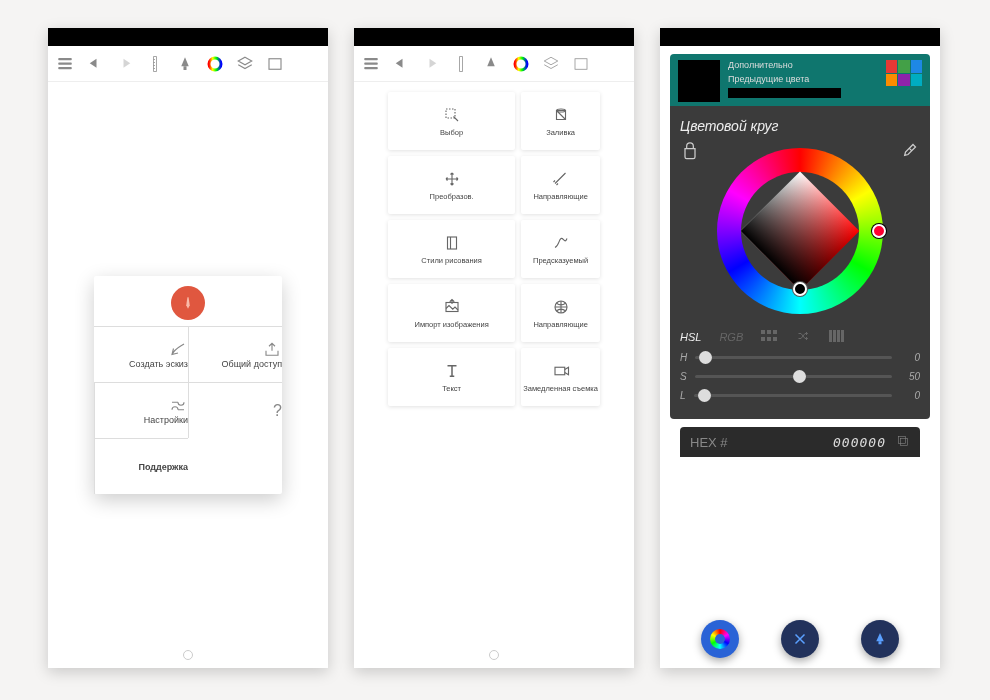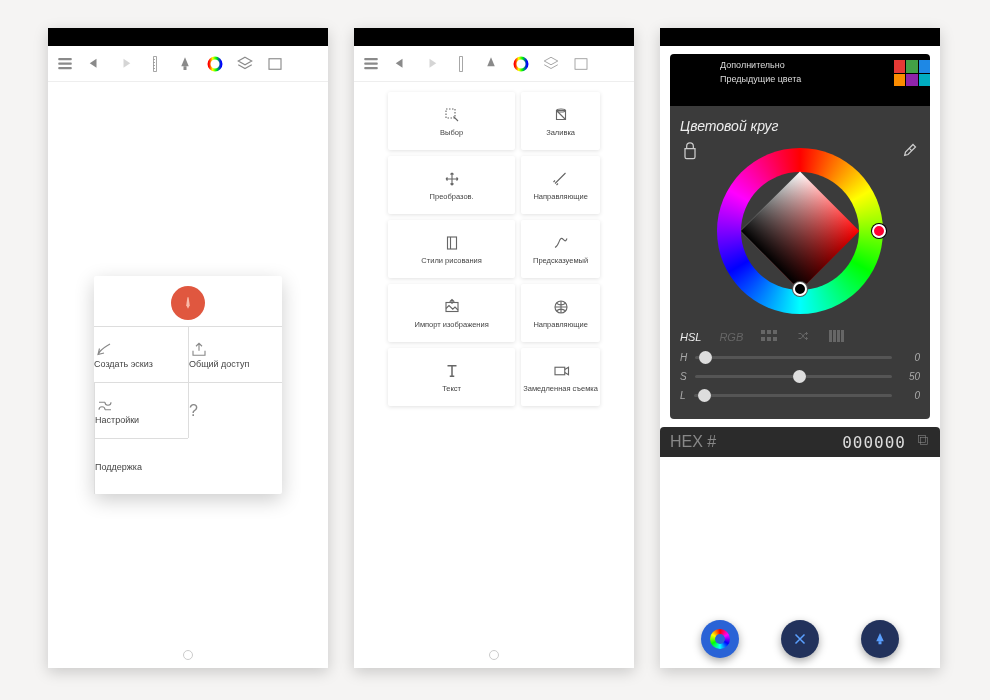--- a/index.html
+++ b/index.html
@@ -22,44 +22,44 @@
   
   .menu { position:absolute; top:248px; left:50%;
     transform:translateX(-50%); width:188px; background:var(--card);
     border-radius:2px; box-shadow:0 6px 20px rgba(0,0,0,.2); }
   .avatar { width:34px; height:34px; border-radius:50%;
     background:#e0573f; margin:10px auto 6px;
     display:flex; align-items:center; justify-content:center; }
   .avatar svg { width:14px; height:18px; fill:#f9b9a8; }
   .grid2 { display:grid; grid-template-columns:1fr 1fr; }
   .cell { height:56px; border-top:1px solid var(--border);
-    display:flex; flex-direction:column; align-items:flex-start;
+    display:flex; flex-direction:column; align-items:flex-end;
     justify-content:center; font-size:9px; color:var(--txt); gap:0; }
   .cell+.cell { border-left:1px solid var(--border); }
   .cell svg { width:20px; height:18px; stroke:#888; fill:none;
     stroke-width:1.5; }
-  .cellhalf { border-left:1px solid var(--border); }
+  .cellhalf { border-left:1px solid var(--border);font-weight:bold; }
   
   .tools { position:absolute; top:64px; left:50%;
     transform:translateX(-50%); width:212px;
     display:grid; grid-template-columns:repeat(1,1fr); gap:6px; }
   .tool { height:58px; background:#fff;
     box-shadow:0 1px 4px rgba(0,0,0,.12); border-radius:2px;
     display:flex; flex-direction:column; align-items:center;
     justify-content:center; font-size:7.5px; color:var(--txt);
     text-align:center; padding:2px; gap:4px; }
   .tool svg { width:20px; height:18px; stroke:#666; fill:none;
     stroke-width:1.5; }
   .tool.center { grid-column:2; }
   
   .dark { position:absolute; top:18px; left:0; right:0; bottom:0;
     background:#fff; }
-  .hdr { margin:8px 10px 0; height:52px; background:#000000;
+  .hdr { margin:8px 10px 0; height:52px; background:#0f766e;
     border-radius:4px 4px 0 0; display:flex; align-items:flex-start;
-    padding:6px 0; gap:8px; }
+    padding:6px 8px; gap:8px; }
   .sw { width:42px; height:42px; background:#000; }
   .hdrtxt { flex:1; font-size:9px; color:#ddd;
     display:flex; flex-direction:column; gap:4px; }
   .hdrtxt .strip { height:10px; background:#000;
     width:75%; }
   .pal { width:36px; height:26px;
     display:grid; grid-template-columns:repeat(3,1fr);
     grid-template-rows:repeat(2,1fr); gap:1px; }
   .pal span { display:block; width:100%; height:100%; }
   .body2 { margin:0 10px 8px; padding:10px; background:#3b3b3b;
@@ -88,25 +88,25 @@
   .tabs { display:flex; gap:18px; margin:10px 0 8px;
     font-size:11px; color:#666; align-items:center; }
   .tabs .on { color:#eee; }
   .lbl { color:#aaa; font-size:10px; display:flex;
     align-items:center; gap:8px; margin:8px 0; }
   .lbl .val { margin-left:auto; width:20px; text-align:right; }
   .sldr { flex:1; height:3px; background:#555; position:relative;
     border-radius:2px; }
   .sldr i { position:absolute; top:-5px; width:13px; height:13px;
     border-radius:50%; background:#ddd; }
-  .hexrow { margin:6px 0 0; height:30px; background:#2b2b2b;
+  .hexrow { margin:6px 20px 0; height:30px; background:#2b2b2b;
     border-radius:4px 4px 0 0; display:flex; align-items:center;
-    padding:0 10px; color:#888; font-size:16px; gap:10px; }
+    padding:0 10px; color:#888; font-size:13px; gap:10px; }
   .hexval { margin-left:auto; color:#ddd;
-    font-family:monospace; letter-spacing:1px; }
+    font-family:monospace; letter-spacing:1px;font-style:italic; }
   .fabs { position:absolute; bottom:10px; left:0; right:0;
     display:flex; justify-content:center; gap:42px; }
   .fab { width:38px; height:38px; border-radius:50%;
     box-shadow:0 3px 8px rgba(0,0,0,.35);
     display:flex; align-items:center; justify-content:center; }
   .fab1 { background:#2a63d6; }
   .fab2 { background:#22325c; }
   .fab3 { background:#22325c; }
   .fab svg { width:18px; height:18px; }
   .ring { width:20px; height:20px; border-radius:50%;

